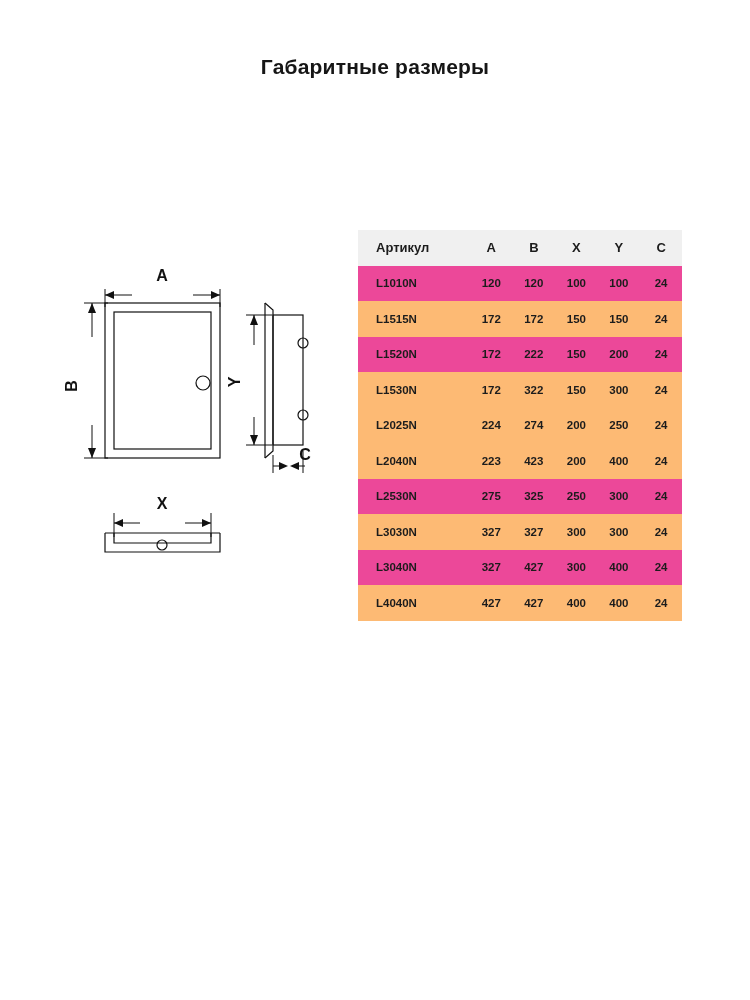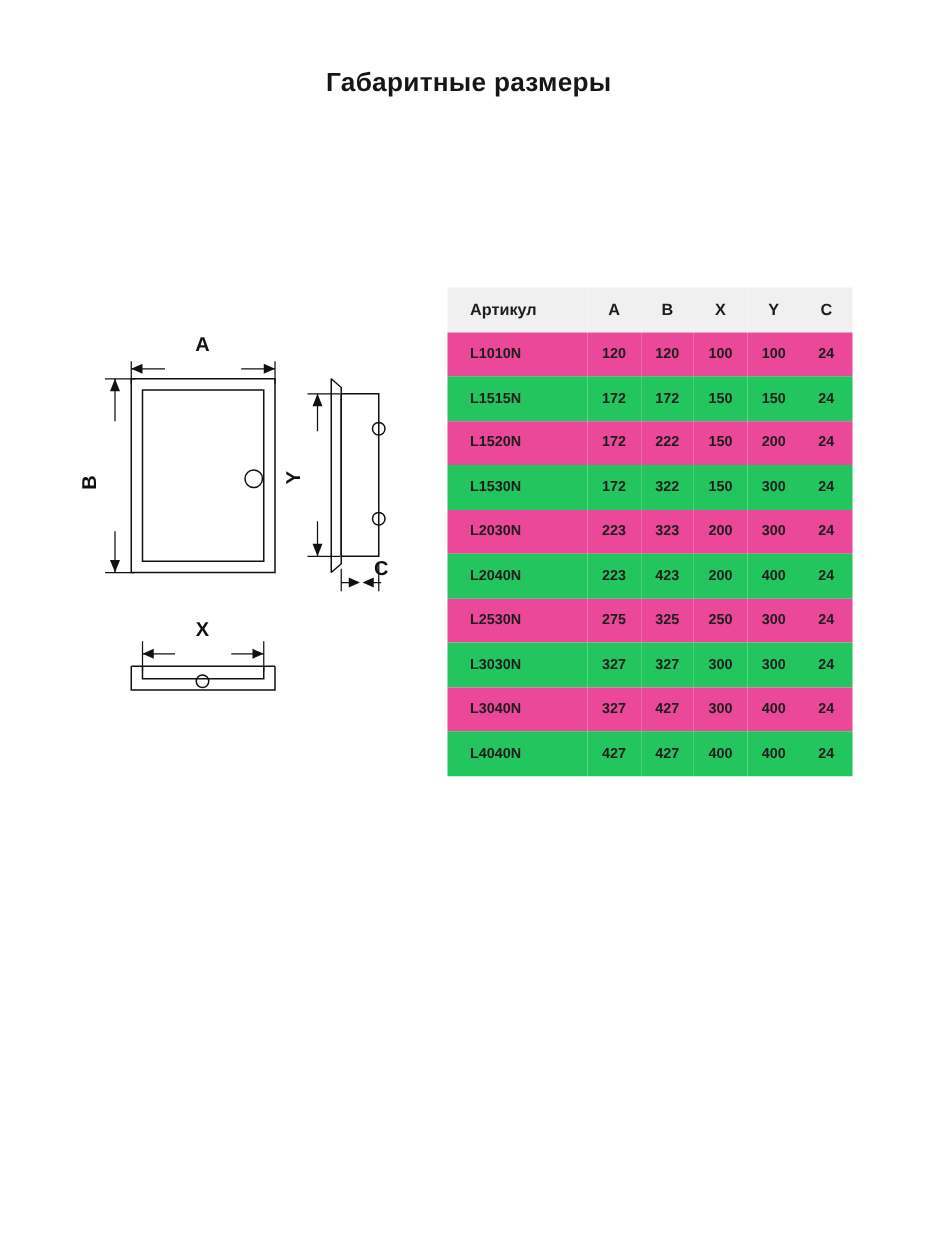--- a/index.html
+++ b/index.html
@@ -69,21 +69,21 @@
   .spec-table thead th {
     font-size: 13px;
   }
   .spec-table thead th.col-art,
   .spec-table tbody td.col-art {
     text-align: left;
     padding-left: 18px;
     width: 100px;
   }
   .spec-table tbody tr.odd-row {
-    background: #22c55e;
+    background: #fdba74;
     border-radius: 13px;
   }
   .spec-table tbody tr.even-row {
     background: #ec4899;
   }
   .spec-table td.col-num,
   .spec-table th.col-num {
     width: 46px;
   }
 </style>
@@ -207,26 +207,26 @@
       <td class="col-num">24</td>
     </tr>
     <tr class="odd-row">
       <td class="col-art">L1530N</td>
       <td class="col-num">172</td>
       <td class="col-num">322</td>
       <td class="col-num">150</td>
       <td class="col-num">300</td>
       <td class="col-num">24</td>
     </tr>
-    <tr class="even-row">
-      <td class="col-art">L2030N</td>
-      <td class="col-num">223</td>
-      <td class="col-num">323</td>
+    <tr class="odd-row">
+      <td class="col-art">L2025N</td>
+      <td class="col-num">224</td>
+      <td class="col-num">274</td>
       <td class="col-num">200</td>
-      <td class="col-num">300</td>
+      <td class="col-num">250</td>
       <td class="col-num">24</td>
     </tr>
     <tr class="odd-row">
       <td class="col-art">L2040N</td>
       <td class="col-num">223</td>
       <td class="col-num">423</td>
       <td class="col-num">200</td>
       <td class="col-num">400</td>
       <td class="col-num">24</td>
     </tr>

